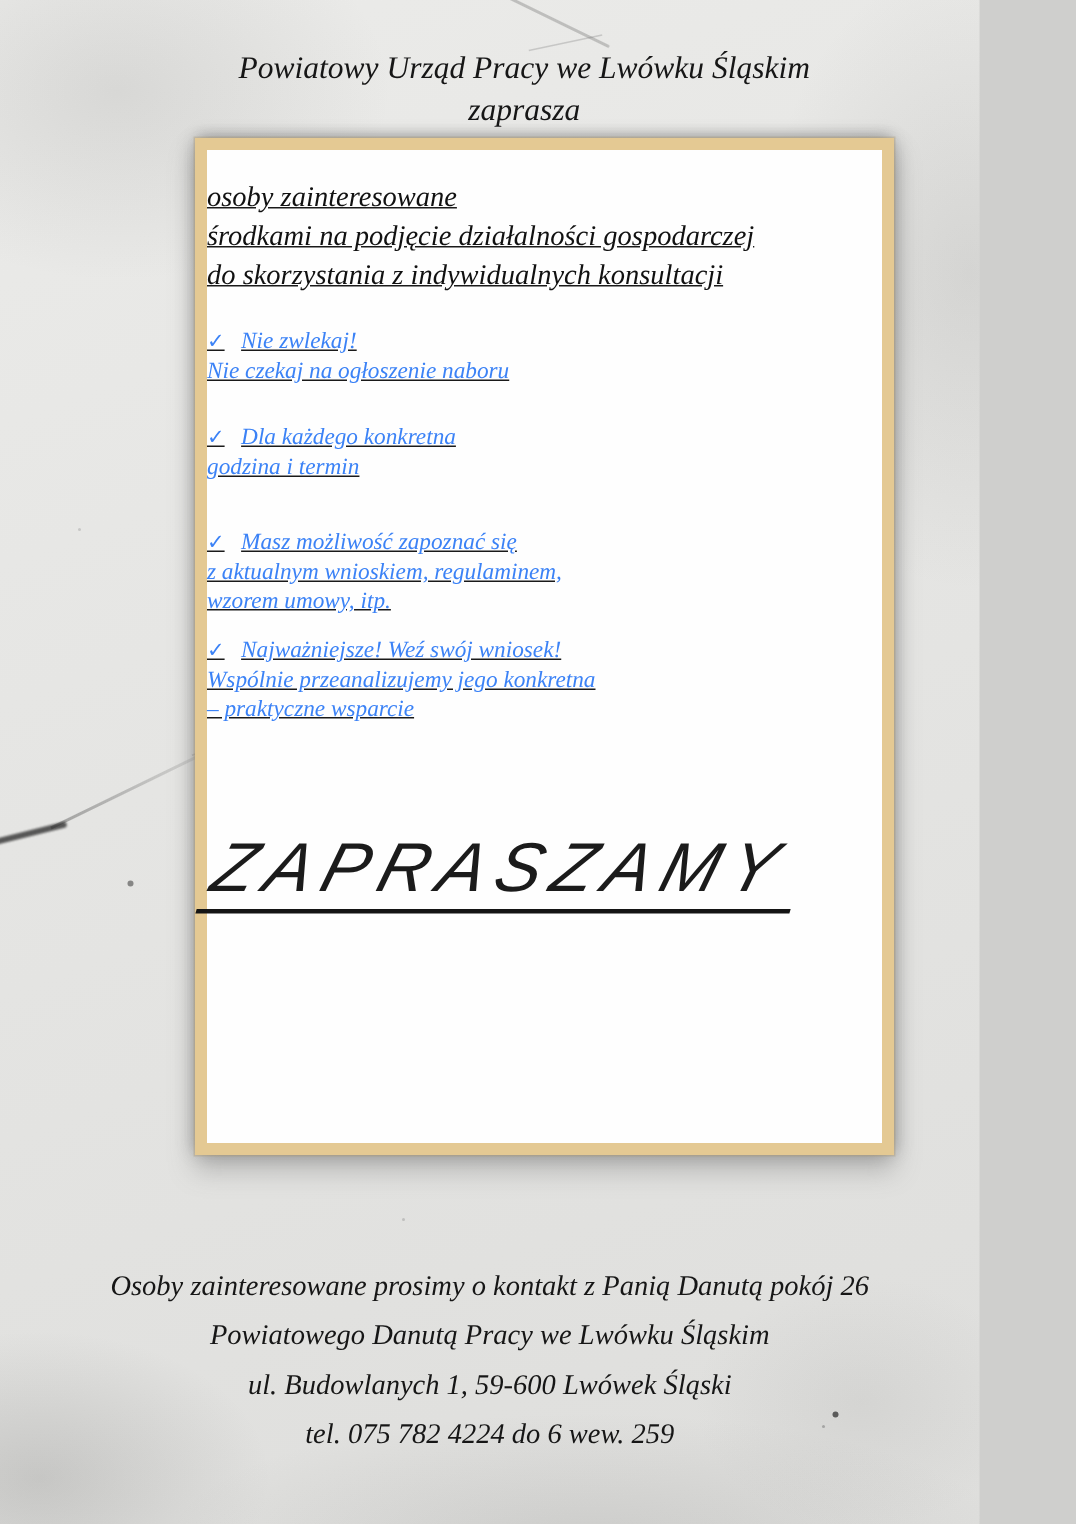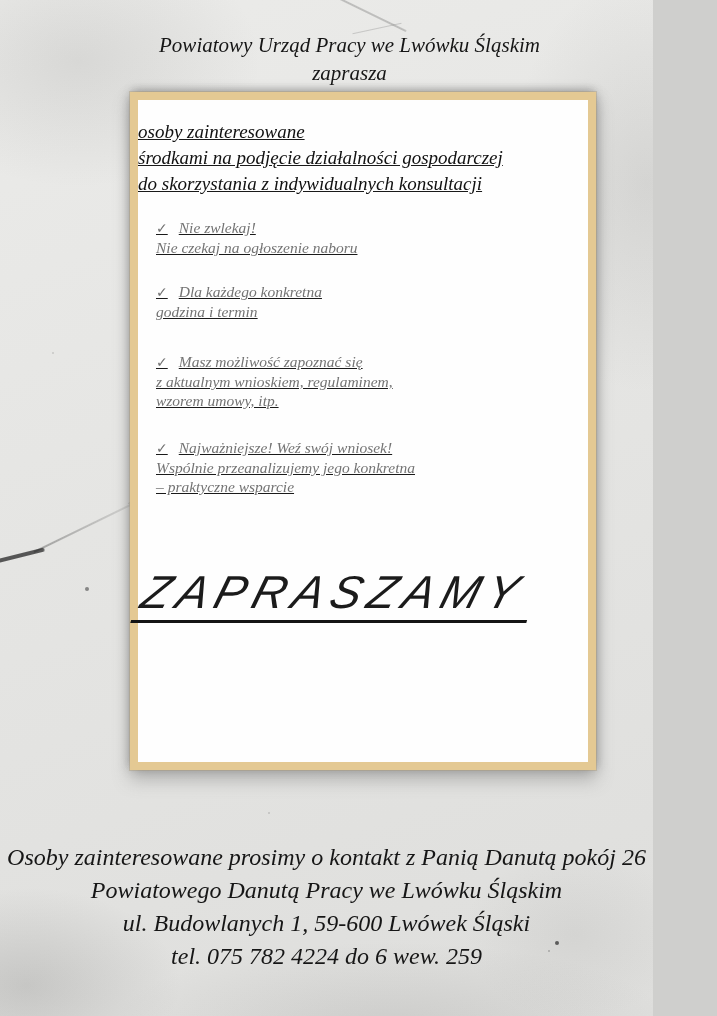--- a/index.html
+++ b/index.html
@@ -63,26 +63,26 @@
       -4px 0 10px -2px rgba(110,110,110,.3);
   }
   .poster {
     width: 100%; height: 100%;
     padding-top: 19px;
     text-align: left;
     font-style: italic;
     text-decoration: underline;
   }
   .intro { font-size: 19px; line-height: 26px; color: #111; }
-  .bullet { font-size: 15.5px; line-height: 19px; color: #737373; padding-left: 18px; }
+  .bullet { font-size: 15.5px; line-height: 19px; color: #3b82f6; }
   .bullet.b1 { margin-top: 21px; }
   .bullet.b2 { margin-top: 33px; }
   .bullet.b3 { margin-top: 25px; }
   .bullet.b4 { margin-top: 31px; }
-  .bullet.b5 { margin-top: 28px; }
+  .bullet.b5 { margin-top: 14px; }
   .check {
     font-style: normal;
     font-family: "DejaVu Sans", sans-serif;
     font-size: 14px;
     margin-right: 11px;
   }
   .closing-wrap { margin-top: 73px; }
   .closing {
     display: inline-block;
     font-family: "Liberation Sans", "DejaVu Sans", sans-serif;
@@ -95,21 +95,21 @@
     padding: 0 10px 5px 4px;
     color: #1b1b1b;
   }
 
   
   .footer {
     position: absolute;
     top: 841px; left: 0; right: 0;
     text-align: center;
     font-style: italic;
-    font-size: 24px;
+    font-size: 19px;
     color: #161616;
   }
   .footer .line { line-height: 33px; }
 </style>
 </head>
 <body>
 
 <div class="page">
 
   <div class="crack crack-a"></div>

